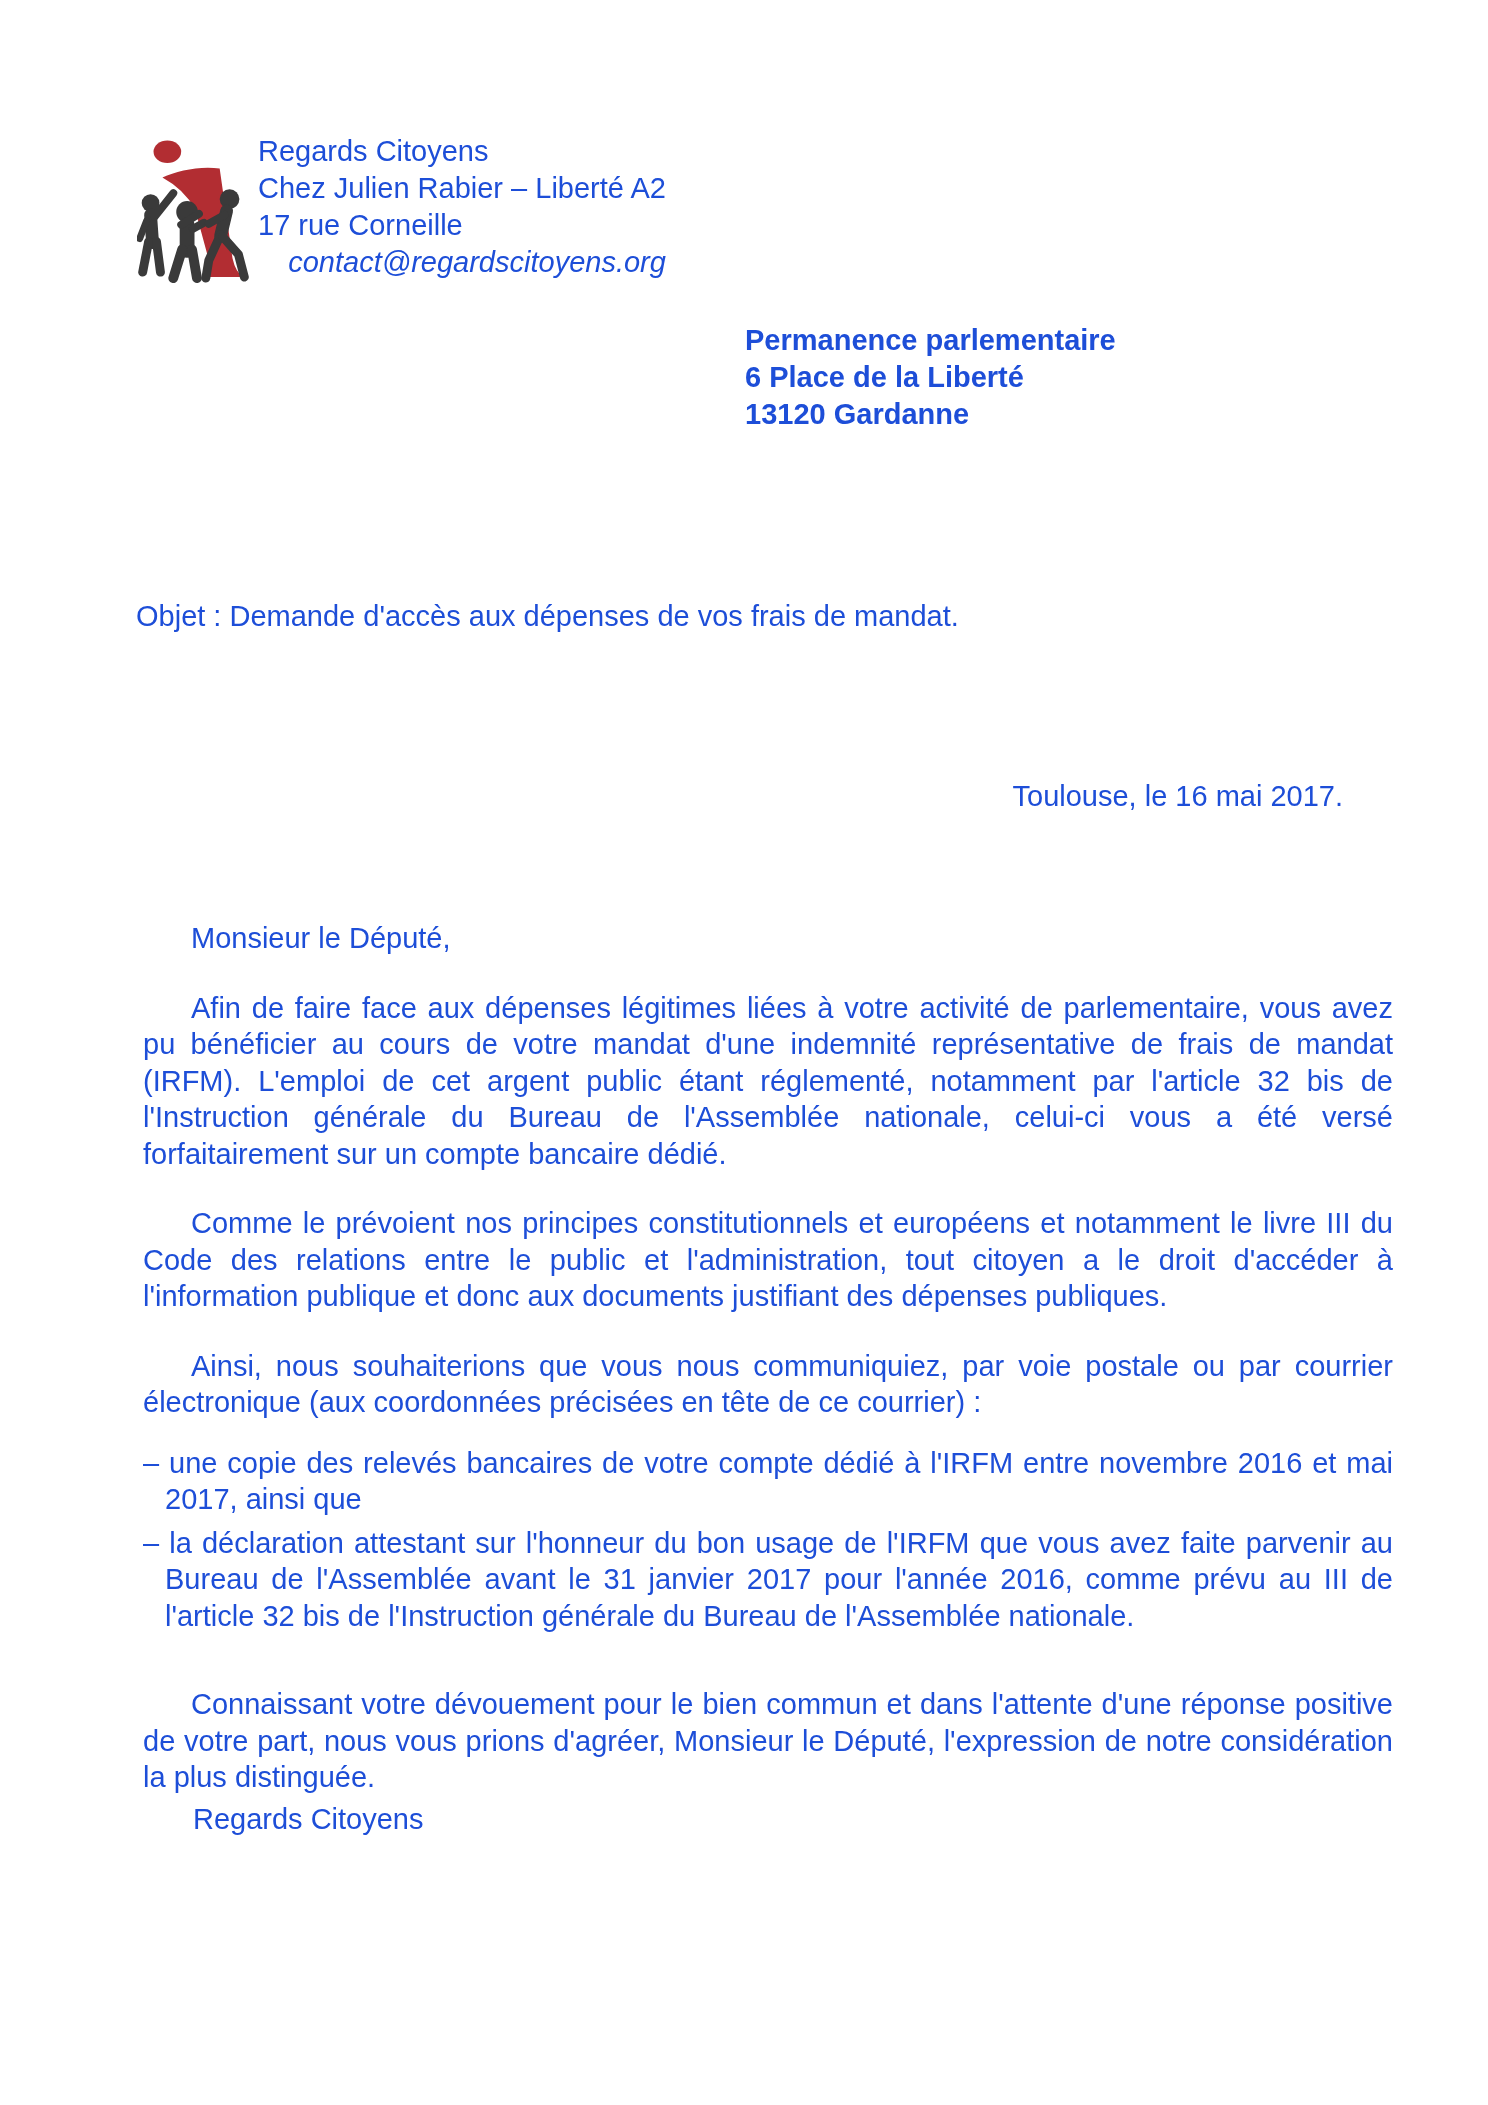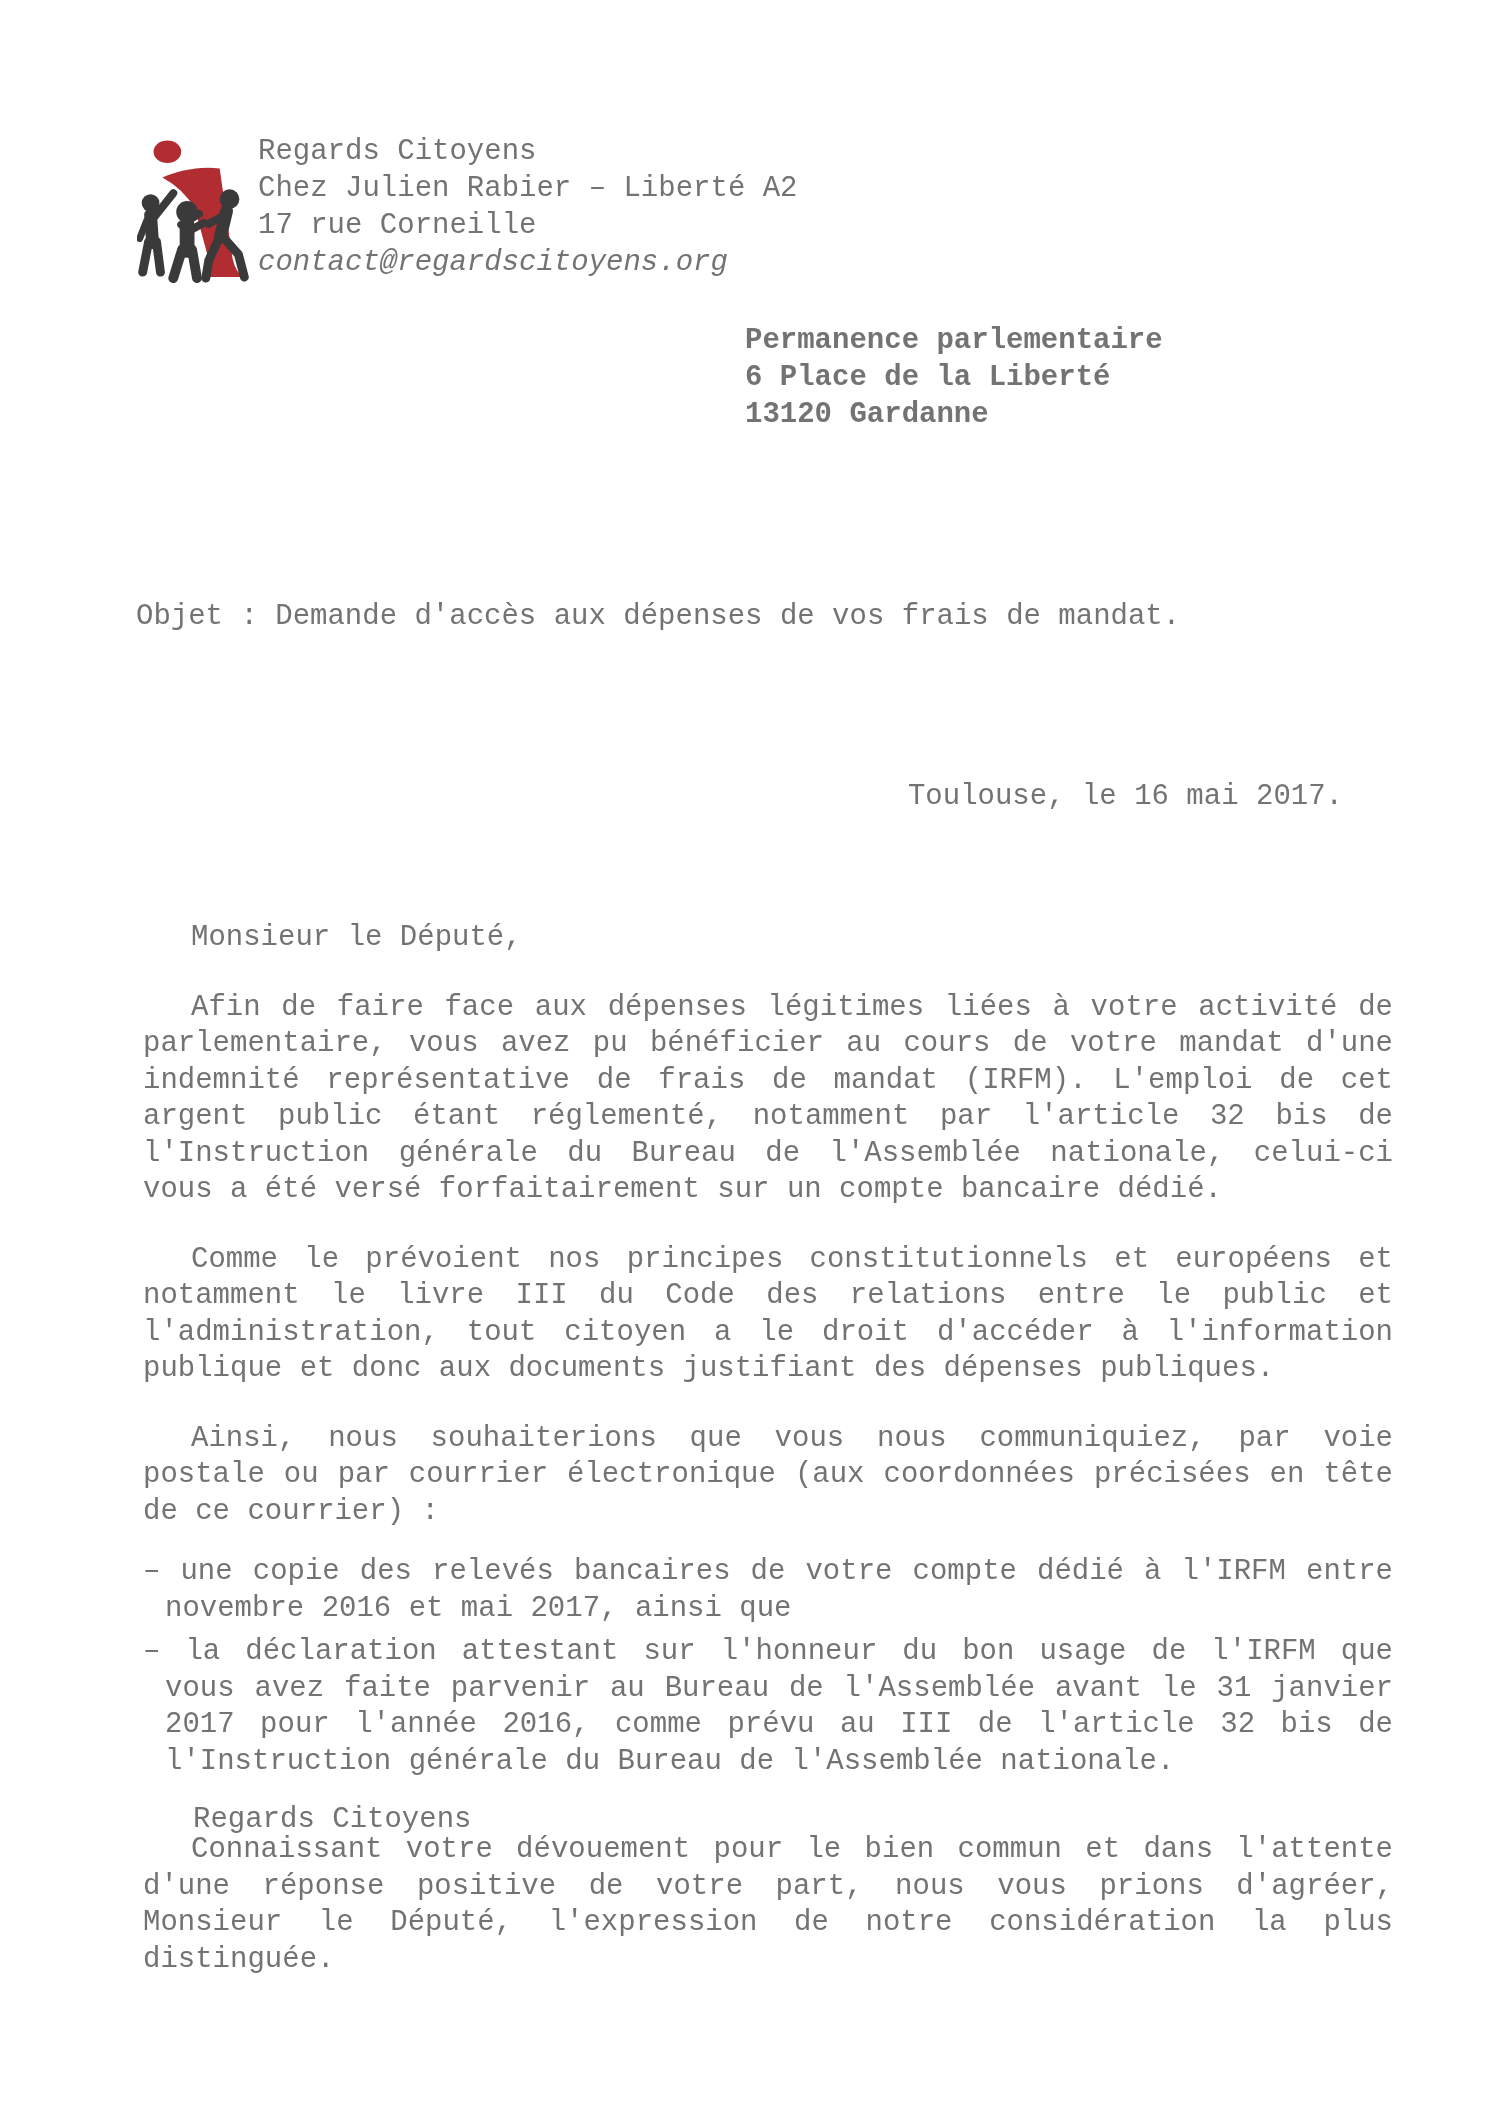--- a/index.html
+++ b/index.html
@@ -5,43 +5,43 @@
   html, body {
     margin: 0;
     padding: 0;
     background: #ffffff;
   }
   .page {
     position: relative;
     width: 1488px;
     height: 2105px;
     background: #ffffff;
-    font-family: Liberation Mono, monospace;
+    font-family: Liberation Sans, sans-serif;
     font-size: 29px;
-    color: #737373;
+    color: #1d4ed8;
     overflow: hidden;
   }
 
   
   .logo {
     position: absolute;
     left: 137px;
     top: 132px;
     width: 115px;
     height: 153px;
   }
   .logo path.limb { fill: none; stroke-linecap: round; stroke-linejoin: round; }
   .sender-block {
     position: absolute;
     left: 258px;
     top: 133px;
     line-height: 37px;
     white-space: nowrap;
   }
-  .sender-email { font-style: italic; }
+  .sender-email { font-style: italic; text-align: right; }
 
   .recipient-block {
     position: absolute;
     left: 745px;
     top: 322px;
     font-weight: bold;
     line-height: 37px;
     white-space: nowrap;
   }
 

